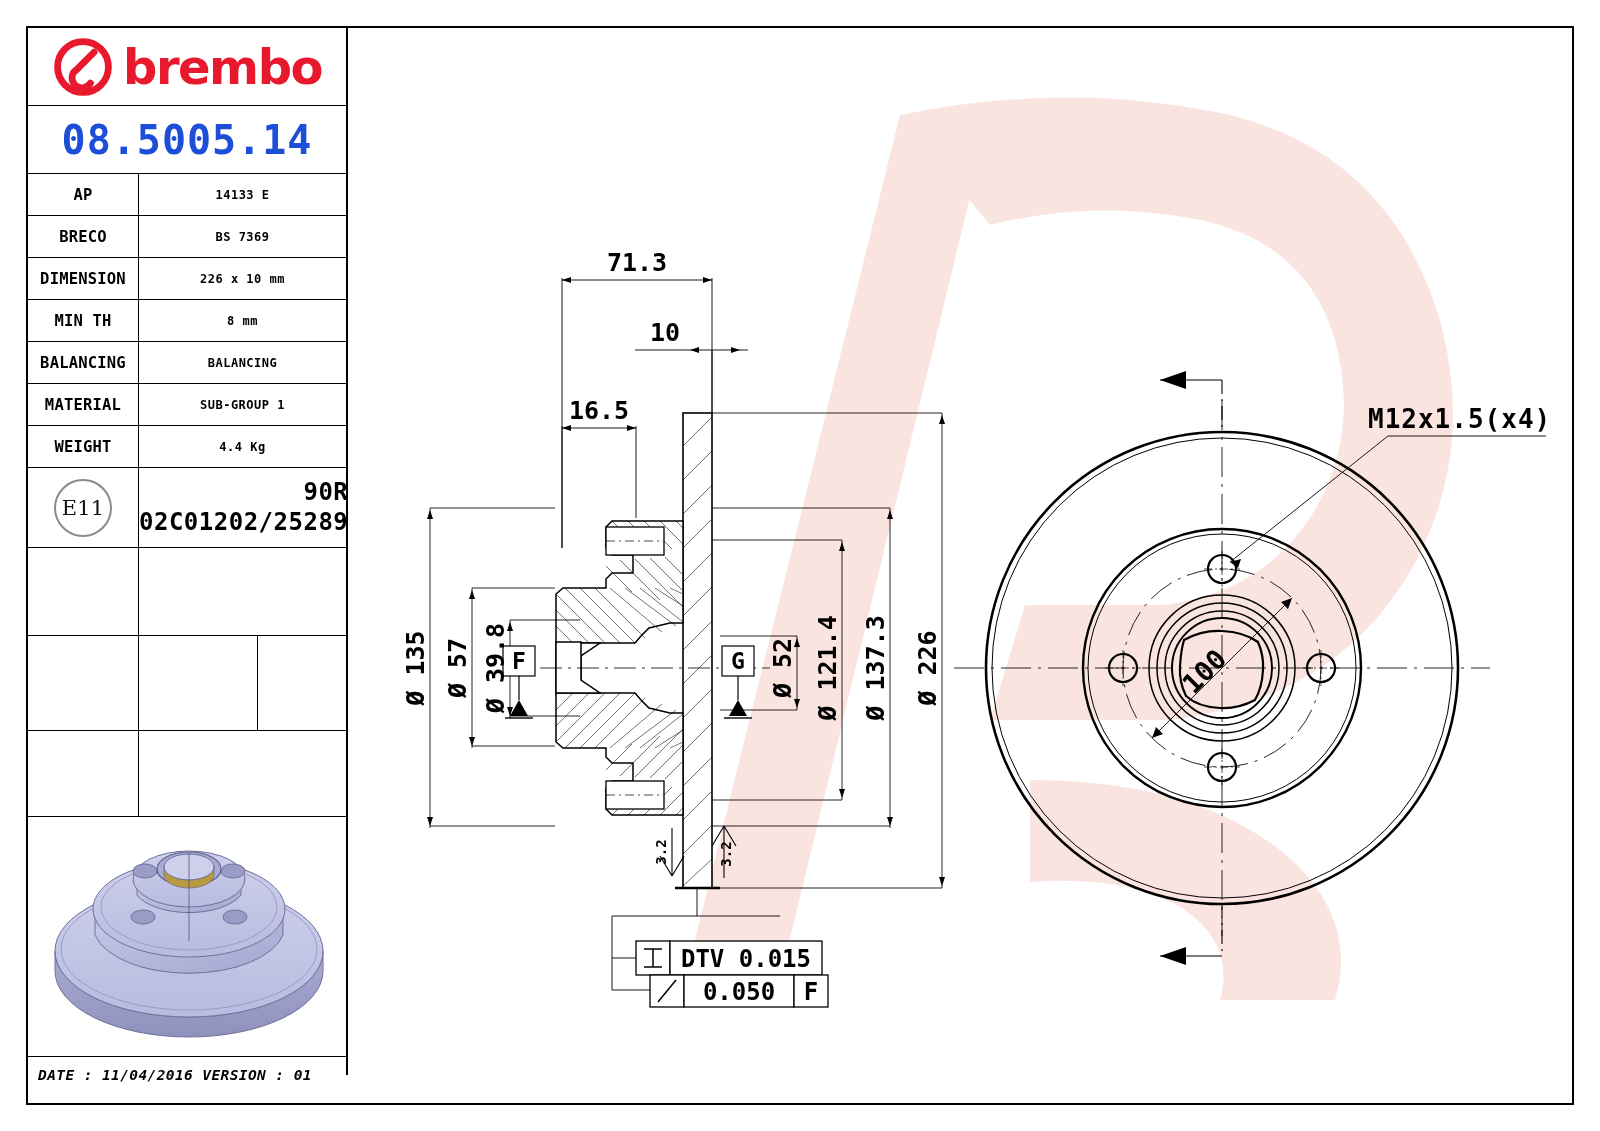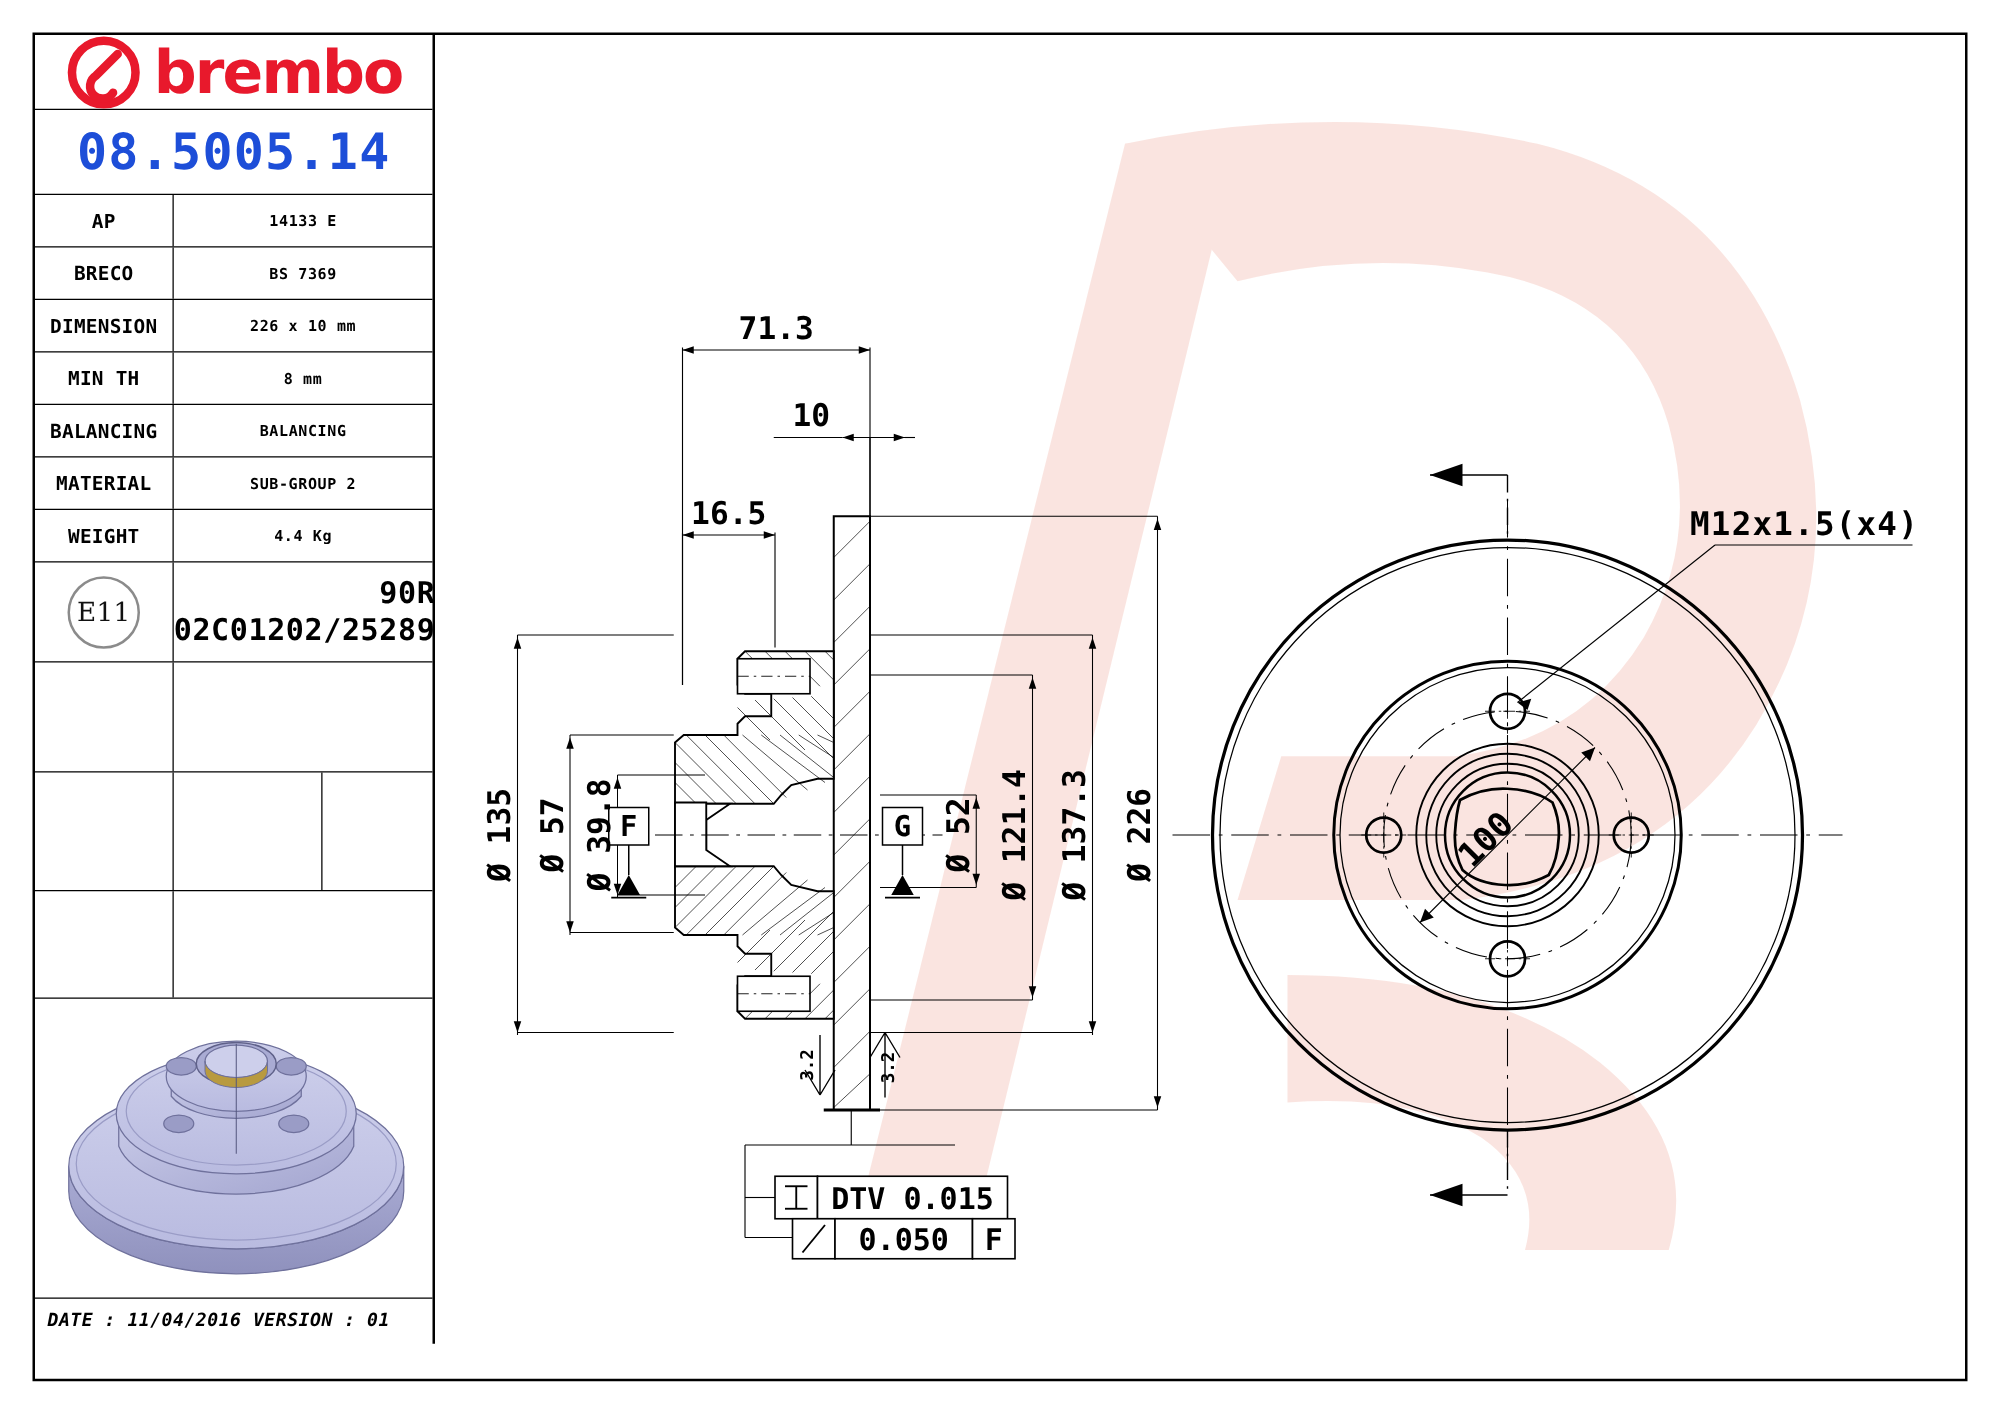--- a/index.html
+++ b/index.html
@@ -6,21 +6,21 @@
   body{width:1600px;height:1131px;font-family:"DejaVu Sans Mono",monospace;overflow:hidden;}
   #sheet{position:relative;width:1600px;height:1131px;background:#fff;}
   .frame{position:absolute;left:26px;top:26px;width:1548px;height:1079px;border:2px solid #000;box-sizing:border-box;}
 
   
   .wm{position:absolute;left:430px;top:20px;width:1060px;height:980px;opacity:.30;pointer-events:none;}
 
   
   .tb{position:absolute;left:28px;top:28px;width:320px;height:1047px;box-sizing:border-box;border-right:2px solid #000;}
   .tb-row{box-sizing:border-box;border-bottom:1.6px solid #000;display:flex;align-items:center;width:100%;}
-  .tb-logo{height:60px;justify-content:center;}
+  .tb-logo{height:78px;justify-content:center;}
   .tb-code{height:68px;justify-content:center;}
   .tb-code span{font-size:40px;font-weight:700;letter-spacing:1px;color:#1d4ed8;font-family:"DejaVu Sans Mono",monospace;}
   .tb-kv{height:42px;}
   .tb-k{width:110px;min-width:110px;text-align:center;font-size:15.5px;font-weight:700;letter-spacing:.2px;border-right:1.4px solid #000;height:100%;display:flex;align-items:center;justify-content:center;}
   .tb-v{flex:1;text-align:center;font-size:12px;font-weight:700;letter-spacing:.5px;}
   .tb-homo{height:80px;}
   .tb-homo .tb-k{font-size:15px;}
   .tb-homo .tb-v{font-size:24px;line-height:1.22;text-align:right;}
   .e11{width:54px;height:54px;border:2.5px solid #8b8b8b;border-radius:50%;display:flex;align-items:center;justify-content:center;font-family:"DejaVu Serif",serif;font-weight:400;font-size:21px;color:#111;}
   .tb-blank1{height:88px;}
@@ -31,21 +31,21 @@
   .tb-blank2 .tb-end{width:88px;height:100%;}
   .tb-pic{height:240px;position:relative;justify-content:center;align-items:center;}
   .tb-foot{height:36px;padding-left:10px;border-bottom:none;font-style:italic;}
   .tb-foot span{font-size:14.5px;font-weight:700;letter-spacing:.4px;}
 
   
   .brembo{display:flex;align-items:center;gap:9px;}
   .brembo-text{font-family:"DejaVu Sans",sans-serif;font-weight:700;font-size:48px;color:#e8192c;letter-spacing:-1.5px;line-height:1;}
 
   
-  .dwg{position:absolute;left:334px;top:28px;width:1224px;height:1047px;}
+  .dwg{position:absolute;left:350px;top:28px;width:1224px;height:1047px;}
   svg{display:block;}
   text{font-family:"DejaVu Sans Mono",monospace;fill:#000;}
 </style>
 </head>
 <body>
 
 <div id="sheet">
 
   <div class="wm">
     <svg viewBox="0 0 1060 980" width="1060" height="980">
@@ -90,21 +90,21 @@
     <div class="tb-row tb-kv">
       <div class="tb-k">MIN TH</div>
       <div class="tb-v">8 mm</div>
     </div>
     <div class="tb-row tb-kv">
       <div class="tb-k">BALANCING</div>
       <div class="tb-v">BALANCING</div>
     </div>
     <div class="tb-row tb-kv">
       <div class="tb-k">MATERIAL</div>
-      <div class="tb-v">SUB-GROUP 2</div>
+      <div class="tb-v">SUB-GROUP 1</div>
     </div>
     <div class="tb-row tb-kv">
       <div class="tb-k">WEIGHT</div>
       <div class="tb-v">4.4 Kg</div>
     </div>
 
     <div class="tb-row tb-homo">
       <div class="tb-k">
         <div class="e11">E11</div>
       </div>

